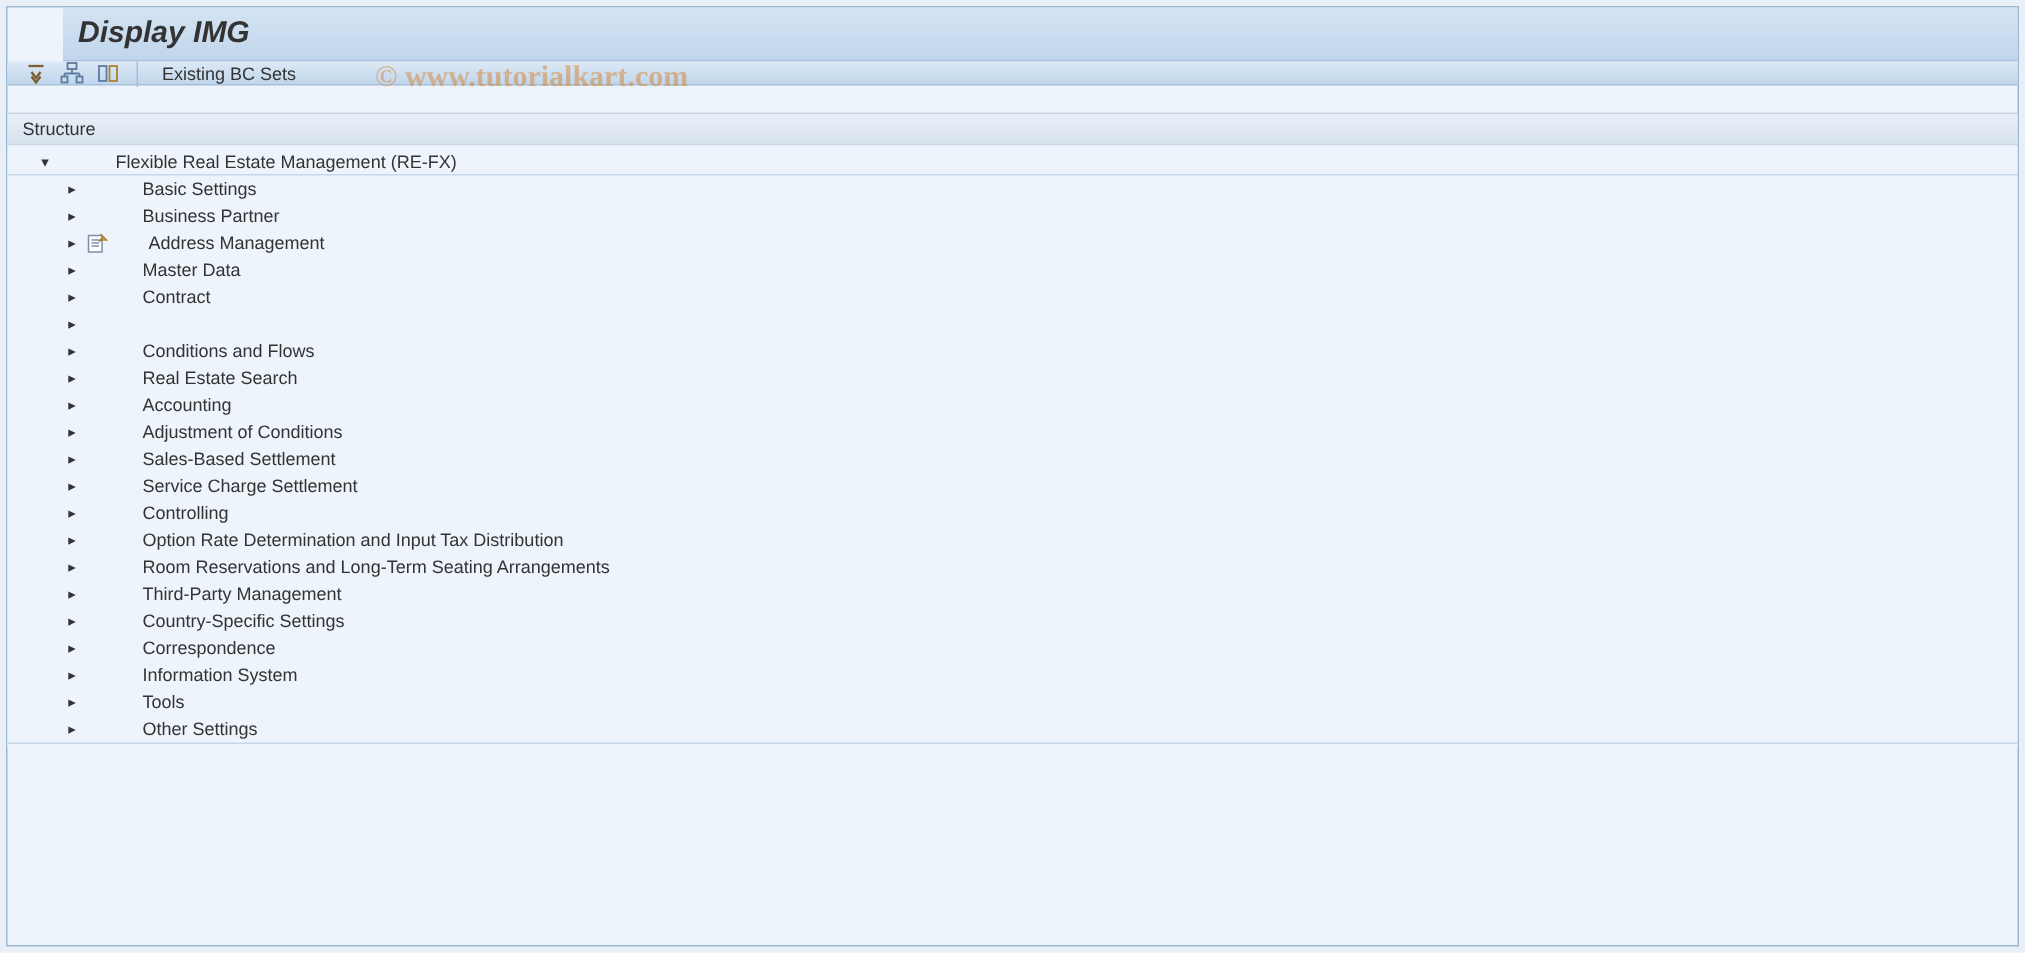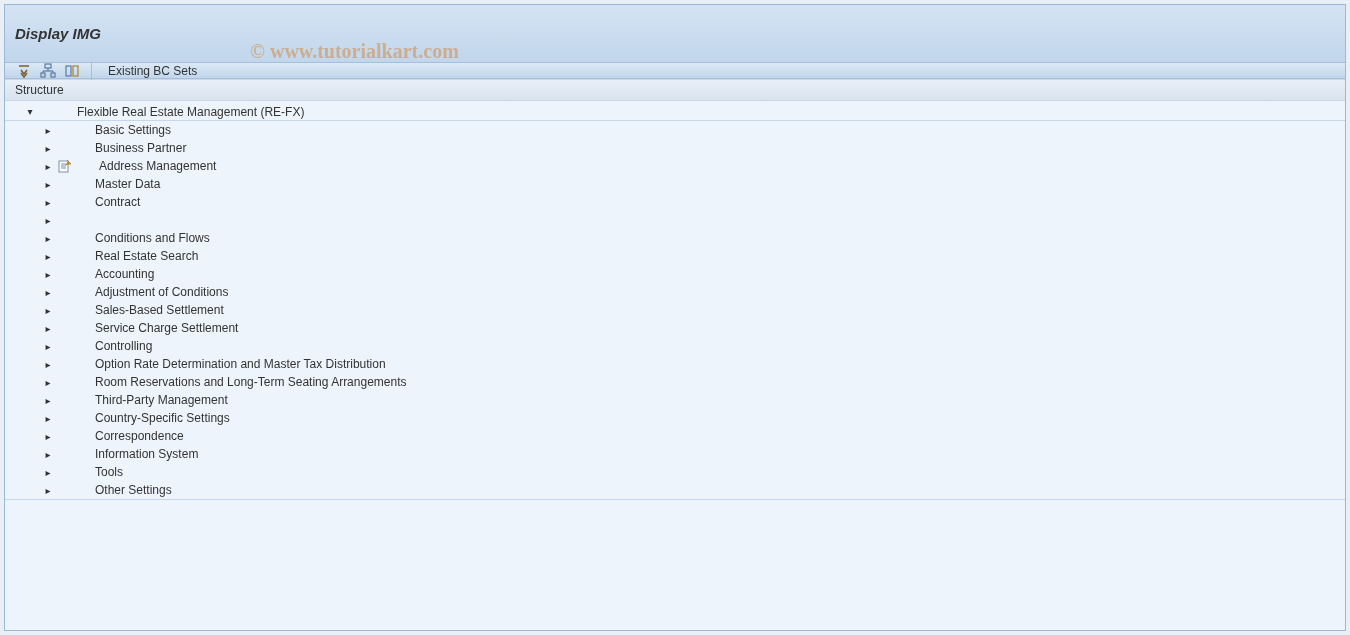--- a/index.html
+++ b/index.html
@@ -19,25 +19,26 @@
     }
     .window-border {
       margin: 4px;
       border: 1px solid #9db7d4;
       background: #eef4fb;
       height: 627px;
     }
     .title-bar {
       background: linear-gradient(to bottom, #d4e3f2 0%, #c1d6ec 100%);
       border-bottom: 1px solid #a7bfd9;
-      padding: 20px 10px;
-      font-size: 15px;
+      padding: 6px 10px;
+      font-size: 20px;
       font-weight: bold;
       font-style: italic;
       color: #333;
+      margin-left: 37px;
     }
     .toolbar {
       background: linear-gradient(to bottom, #dce9f5 0%, #c1d6ec 100%);
       border-bottom: 1px solid #a7bfd9;
       padding: 4px 10px;
       display: flex;
       align-items: center;
       gap: 6px;
       height: 16px;
     }
@@ -61,21 +62,21 @@
       padding: 2px 6px;
       cursor: pointer;
     }
     .structure-header {
       background: linear-gradient(to bottom, #e8eff7 0%, #d8e3ef 100%);
       border-top: 1px solid #cbd7e6;
       border-bottom: 1px solid #cbd7e6;
       padding: 3px 10px;
       font-size: 12px;
       color: #333;
-      margin-top: 0;
+      margin-top: 18px;
     }
     .tree-container {
       background: #eef4fb;
       padding: 2px 0;
     }
     .tree-row {
       display: flex;
       align-items: center;
       height: 18px;
       font-size: 12px;
@@ -254,21 +255,21 @@
           <span class="node-label">Service Charge Settlement</span>
         </div>
         <div class="tree-row child">
           <span class="expand-icon">▸</span>
           <span class="node-spacer"></span>
           <span class="node-label">Controlling</span>
         </div>
         <div class="tree-row child">
           <span class="expand-icon">▸</span>
           <span class="node-spacer"></span>
-          <span class="node-label">Option Rate Determination and Master Tax Distribution</span>
+          <span class="node-label">Option Rate Determination and Input Tax Distribution</span>
         </div>
         <div class="tree-row child">
           <span class="expand-icon">▸</span>
           <span class="node-spacer"></span>
           <span class="node-label">Room Reservations and Long-Term Seating Arrangements</span>
         </div>
         <div class="tree-row child">
           <span class="expand-icon">▸</span>
           <span class="node-spacer"></span>
           <span class="node-label">Third-Party Management</span>

